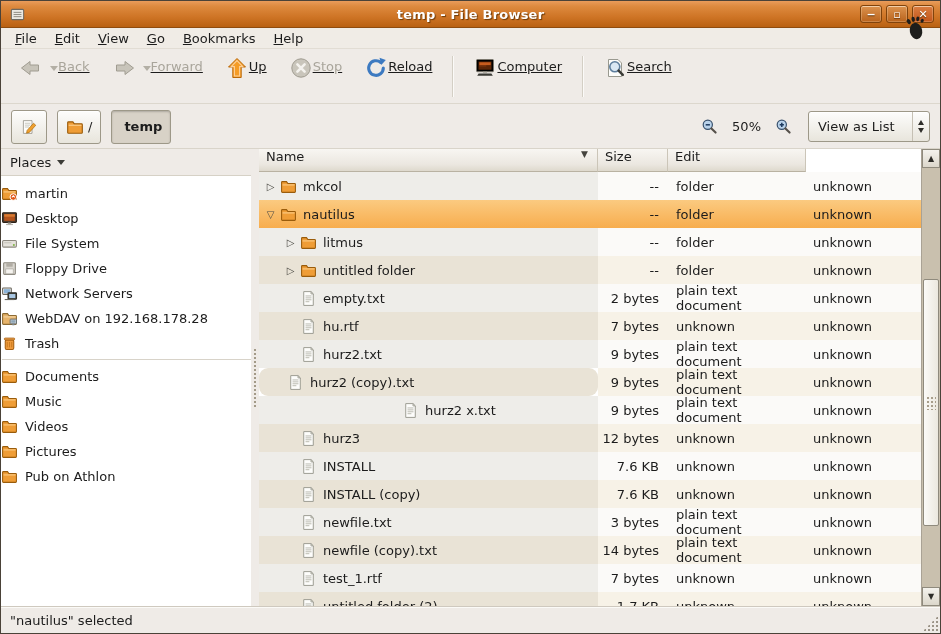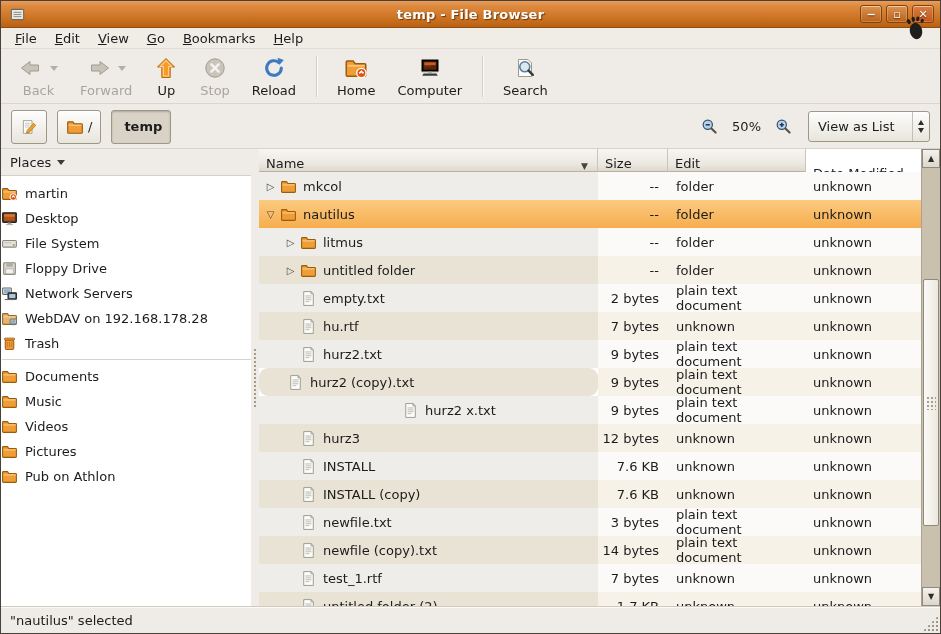--- a/index.html
+++ b/index.html
@@ -24,22 +24,22 @@
 
   
   .menubar{ position:absolute; left:0; top:27px; right:0; height:21px; background:#f0ece6;
     display:flex; align-items:center; padding-left:5px; border-bottom:1px solid #e2ddd4;}
   .menu-item{ padding:1px 9px; cursor:default; }
   .menu-item::first-letter{ text-decoration:underline; }
 
   
   .toolbar{ position:absolute; left:0; top:48px; right:0; height:55px; background:#efebe7;
     border-bottom:1px solid #dcd7cd; display:flex; align-items:flex-start; padding:5px 0 0 10px; }
-  .tool-button{ display:flex; flex-direction:column; align-items:center; padding:2px 8px;
-    margin-right:6px; border-radius:3px; cursor:default; }
+  .tool-button{ display:flex; flex-direction:row; align-items:flex-start; padding:2px 8px;
+    margin-right:6px; border-radius:3px; cursor:default;text-decoration:underline; }
   .tool-button .iconwrap{ display:flex; align-items:center; }
   .tool-button .ticon{ width:24px; height:24px; display:block; }
   .tool-button .ticon svg{ width:24px; height:24px; display:block; }
   .tool-button .droparrow{ width:0; height:0; margin-left:7px;
     border-left:4px solid transparent; border-right:4px solid transparent;
     border-top:5px solid #b3afa5; }
   .tool-button .tlabel{ margin-top:3px; }
   .tool-button.disabled .tlabel{ color:#a9a59b; }
   .tool-sep{ width:1px; align-self:stretch; margin:2px 12px 6px 6px; background:#d4cfc5;
     box-shadow:1px 0 0 #fbfaf8; }
@@ -94,21 +94,21 @@
   .side-sep{ height:1px; background:#d8d3c9; margin:3px 1px 4px 1px; }
   .splitter{ position:absolute; left:250px; top:0; bottom:0; width:8px; background:#efebe7; }
   .splitter .grip{ position:absolute; left:2px; top:50%; margin-top:-30px; width:4px; height:60px;
     background-image:radial-gradient(#a39a88 1px, transparent 1.1px); background-size:4px 4px; }
 
   
   .listpanel{ position:absolute; left:258px; top:0; right:0; bottom:0; background:#fff; }
   .listheader{ position:absolute; left:0; top:0; right:19px; height:23px; display:flex; }
   .hcell{ background:linear-gradient(#f8f6f2,#ebe7e0 70%,#ded9cd);
     border-right:1px solid #cbc5b8; border-bottom:1px solid #b9b2a2;
-    display:flex; align-items:flex-end; padding:0 7px; cursor:default; }
+    display:flex; align-items:flex-start; padding:0 7px; cursor:default; }
   .hcell .sortarrow{ margin-left:auto; font-size:9px; color:#45443e; padding-right:2px; }
   .rows{ position:absolute; left:0; top:23px; right:19px; bottom:0; overflow:hidden; }
   .frow{ height:28px; display:flex; cursor:default; }
   .fcell{ display:flex; align-items:center; height:100%; }
   .cell-name{ flex:none; }
   .cell-size{ flex:none; justify-content:flex-end; padding-right:9px; }
   .cell-type{ flex:none; padding-left:8px; }
   .cell-date{ flex:1; padding-left:7px; }
   .row-a .cell-name{ background:#eeede9; }
   .row-a .fcell{ background:#fbfaf8; }
@@ -223,34 +223,20 @@
             <svg viewBox="0 0 24 24">
               <path d="M19.3 12a7.3 7.3 0 1 1-2.5-5.5" fill="none" stroke="#3d7ac1" stroke-width="3.1" stroke-linecap="round"></path>
               <path d="M15.5 1.8l6.3 2.3-4.5 5z" fill="#3d7ac1"></path>
             </svg>
           </span>
 
       </span>
       <span class="tlabel">Reload</span>
     </div>
       <div class="tool-sep"></div>
-      <div class="tool-button">
-      <span class="iconwrap">
-        <span class="ticon">
-            <svg viewBox="0 0 16 16">
-              <path d="M1.5 4.1c0-.4.3-.7.7-.7h3.9l1.3 1.8h6.4c.4 0 .7.3.7.7v6.9c0 .4-.3.7-.7.7H2.2c-.4 0-.7-.3-.7-.7z" fill="#ef9d36" stroke="#9a5c0b" stroke-width="1"></path>
-              <path d="M2.4 5.9h11.3v1.2H2.4z" fill="#f9c67c"></path>
-              <circle cx="11.6" cy="11.3" r="3.1" fill="#e05310" stroke="#fff" stroke-width=".9"></circle>
-              <path d="M10.2 11.6l1.4-1.4 1.4 1.4" stroke="#fff" stroke-width="1" fill="none"></path>
-            </svg>
-          </span>
-
-      </span>
-      <span class="tlabel">Home</span>
-    </div>
       <div class="tool-button">
       <span class="iconwrap">
         <span class="ticon">
             <svg viewBox="0 0 24 24">
               <rect x="3.5" y="3.5" width="17" height="12.2" rx="1" fill="#ecе9e2" stroke="#7b776d"></rect>
               <rect x="5.5" y="5.5" width="13" height="8.2" fill="#5a2507"></rect>
               <rect x="6.3" y="6.3" width="11.4" height="2.8" fill="#c65c1e"></rect>
               <rect x="6.3" y="9.4" width="7" height="1" fill="#8a3a10"></rect>
               <rect x="10" y="15.7" width="4" height="1.5" fill="#b4b0a7"></rect>
               <path d="M4.2 19.8l1.4-2.3h12.8l1.4 2.3z" fill="#3b3b36"></path>

